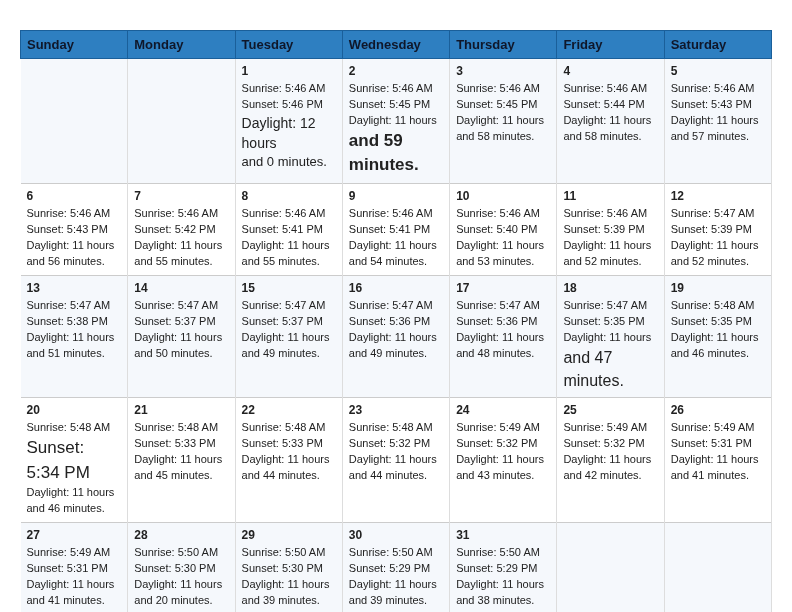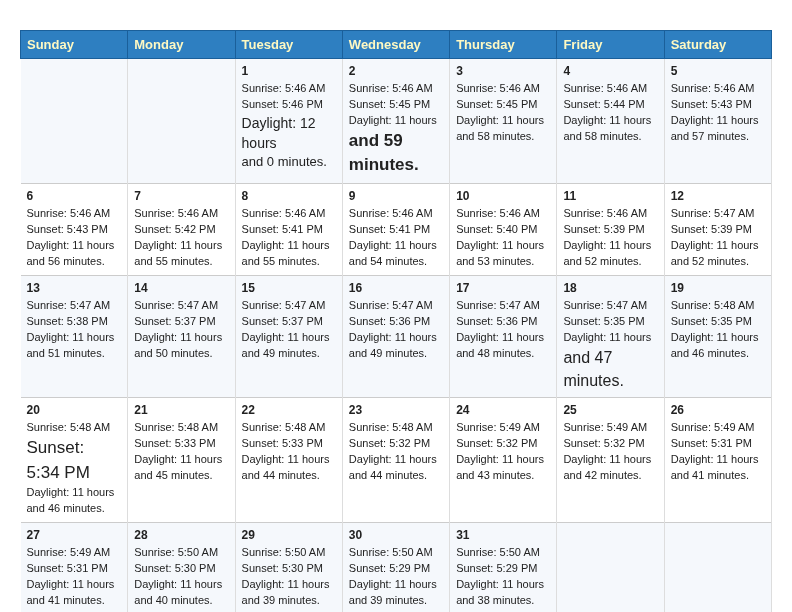--- a/index.html
+++ b/index.html
@@ -33,21 +33,21 @@
       color: #333;
       margin-top: 2px;
     }
     table {
       width: 100%;
       border-collapse: collapse;
       table-layout: fixed;
     }
     thead tr {
       background-color: #2e7fc1;
-      color: #fef9c3;
+      color: #0f172a;
     }
     thead th {
       padding: 6px 6px;
       font-size: 13px;
       font-weight: bold;
       text-align: left;
       border: 1px solid #1a5f9a;
     }
     tbody tr {
       border-bottom: 1px solid #ccc;
@@ -292,21 +292,21 @@
           <div style="line-height: 1.45; font-size: 11px;">Sunrise: 5:49 AM</div>
           <div style="line-height: 1.45; font-size: 11px;">Sunset: 5:31 PM</div>
           <div style="line-height: 1.45; font-size: 11px;">Daylight: 11 hours</div>
           <div style="line-height: 1.45; font-size: 11px;">and 41 minutes.</div>
         </td>
         <td>
           <span class="day-num">28</span>
           <div style="line-height: 1.45; font-size: 11px;">Sunrise: 5:50 AM</div>
           <div style="line-height: 1.45; font-size: 11px;">Sunset: 5:30 PM</div>
           <div style="line-height: 1.45; font-size: 11px;">Daylight: 11 hours</div>
-          <div style="line-height: 1.45; font-size: 11px;">and 40 minutes.</div>
+          <div style="line-height: 1.45; font-size: 11px;">and 20 minutes.</div>
         </td>
         <td>
           <span class="day-num">29</span>
           <div style="line-height: 1.45; font-size: 11px;">Sunrise: 5:50 AM</div>
           <div style="line-height: 1.45; font-size: 11px;">Sunset: 5:30 PM</div>
           <div style="line-height: 1.45; font-size: 11px;">Daylight: 11 hours</div>
           <div style="line-height: 1.45; font-size: 11px;">and 39 minutes.</div>
         </td>
         <td>
           <span class="day-num">30</span>

